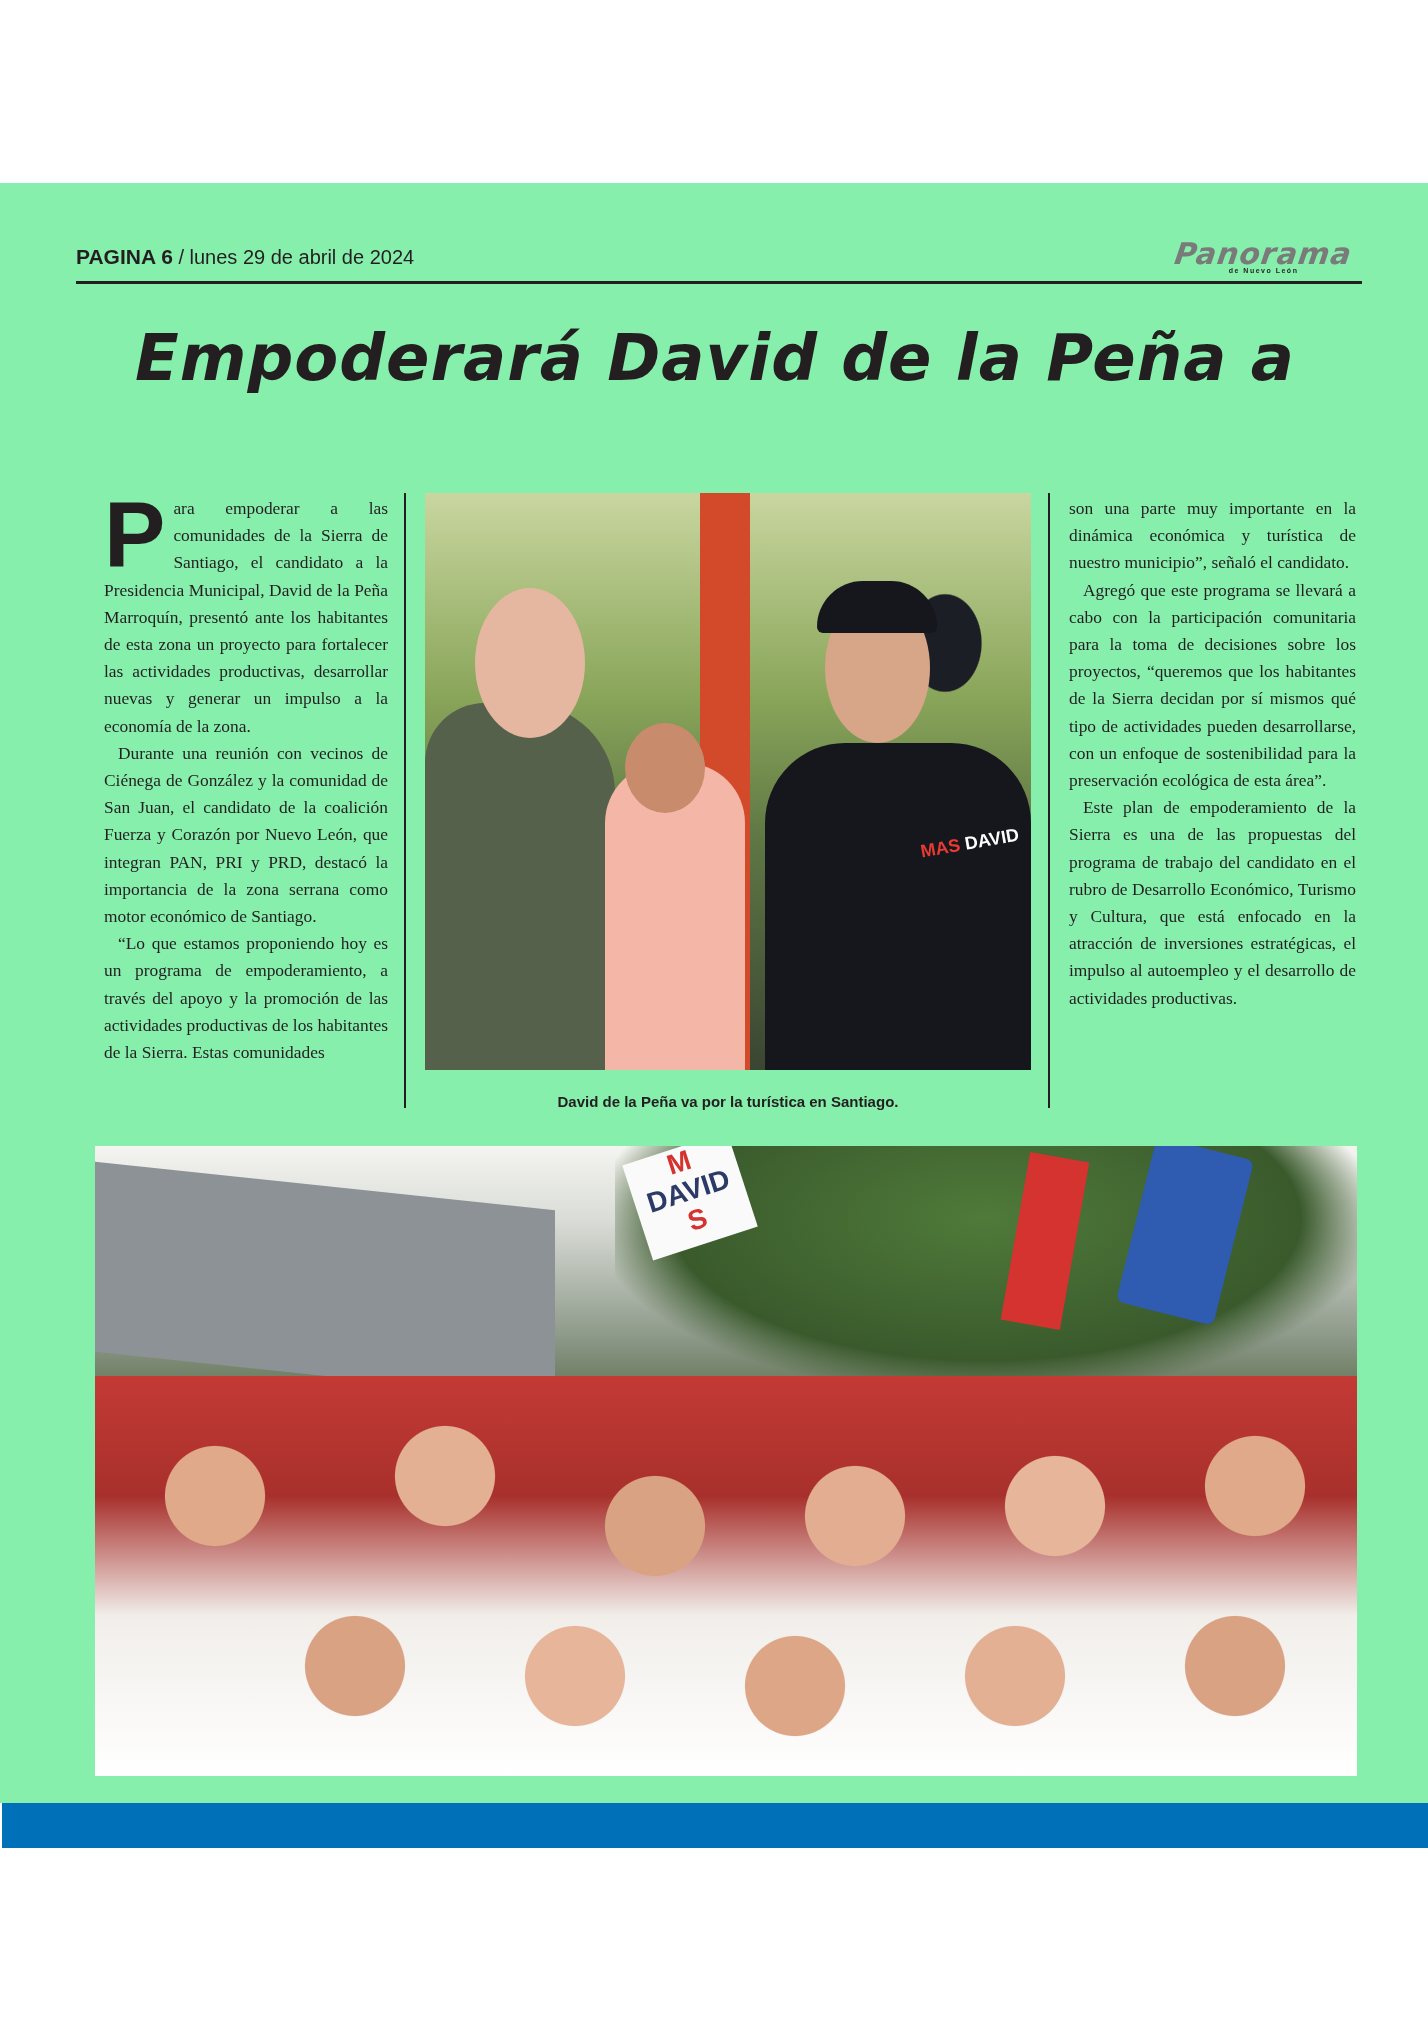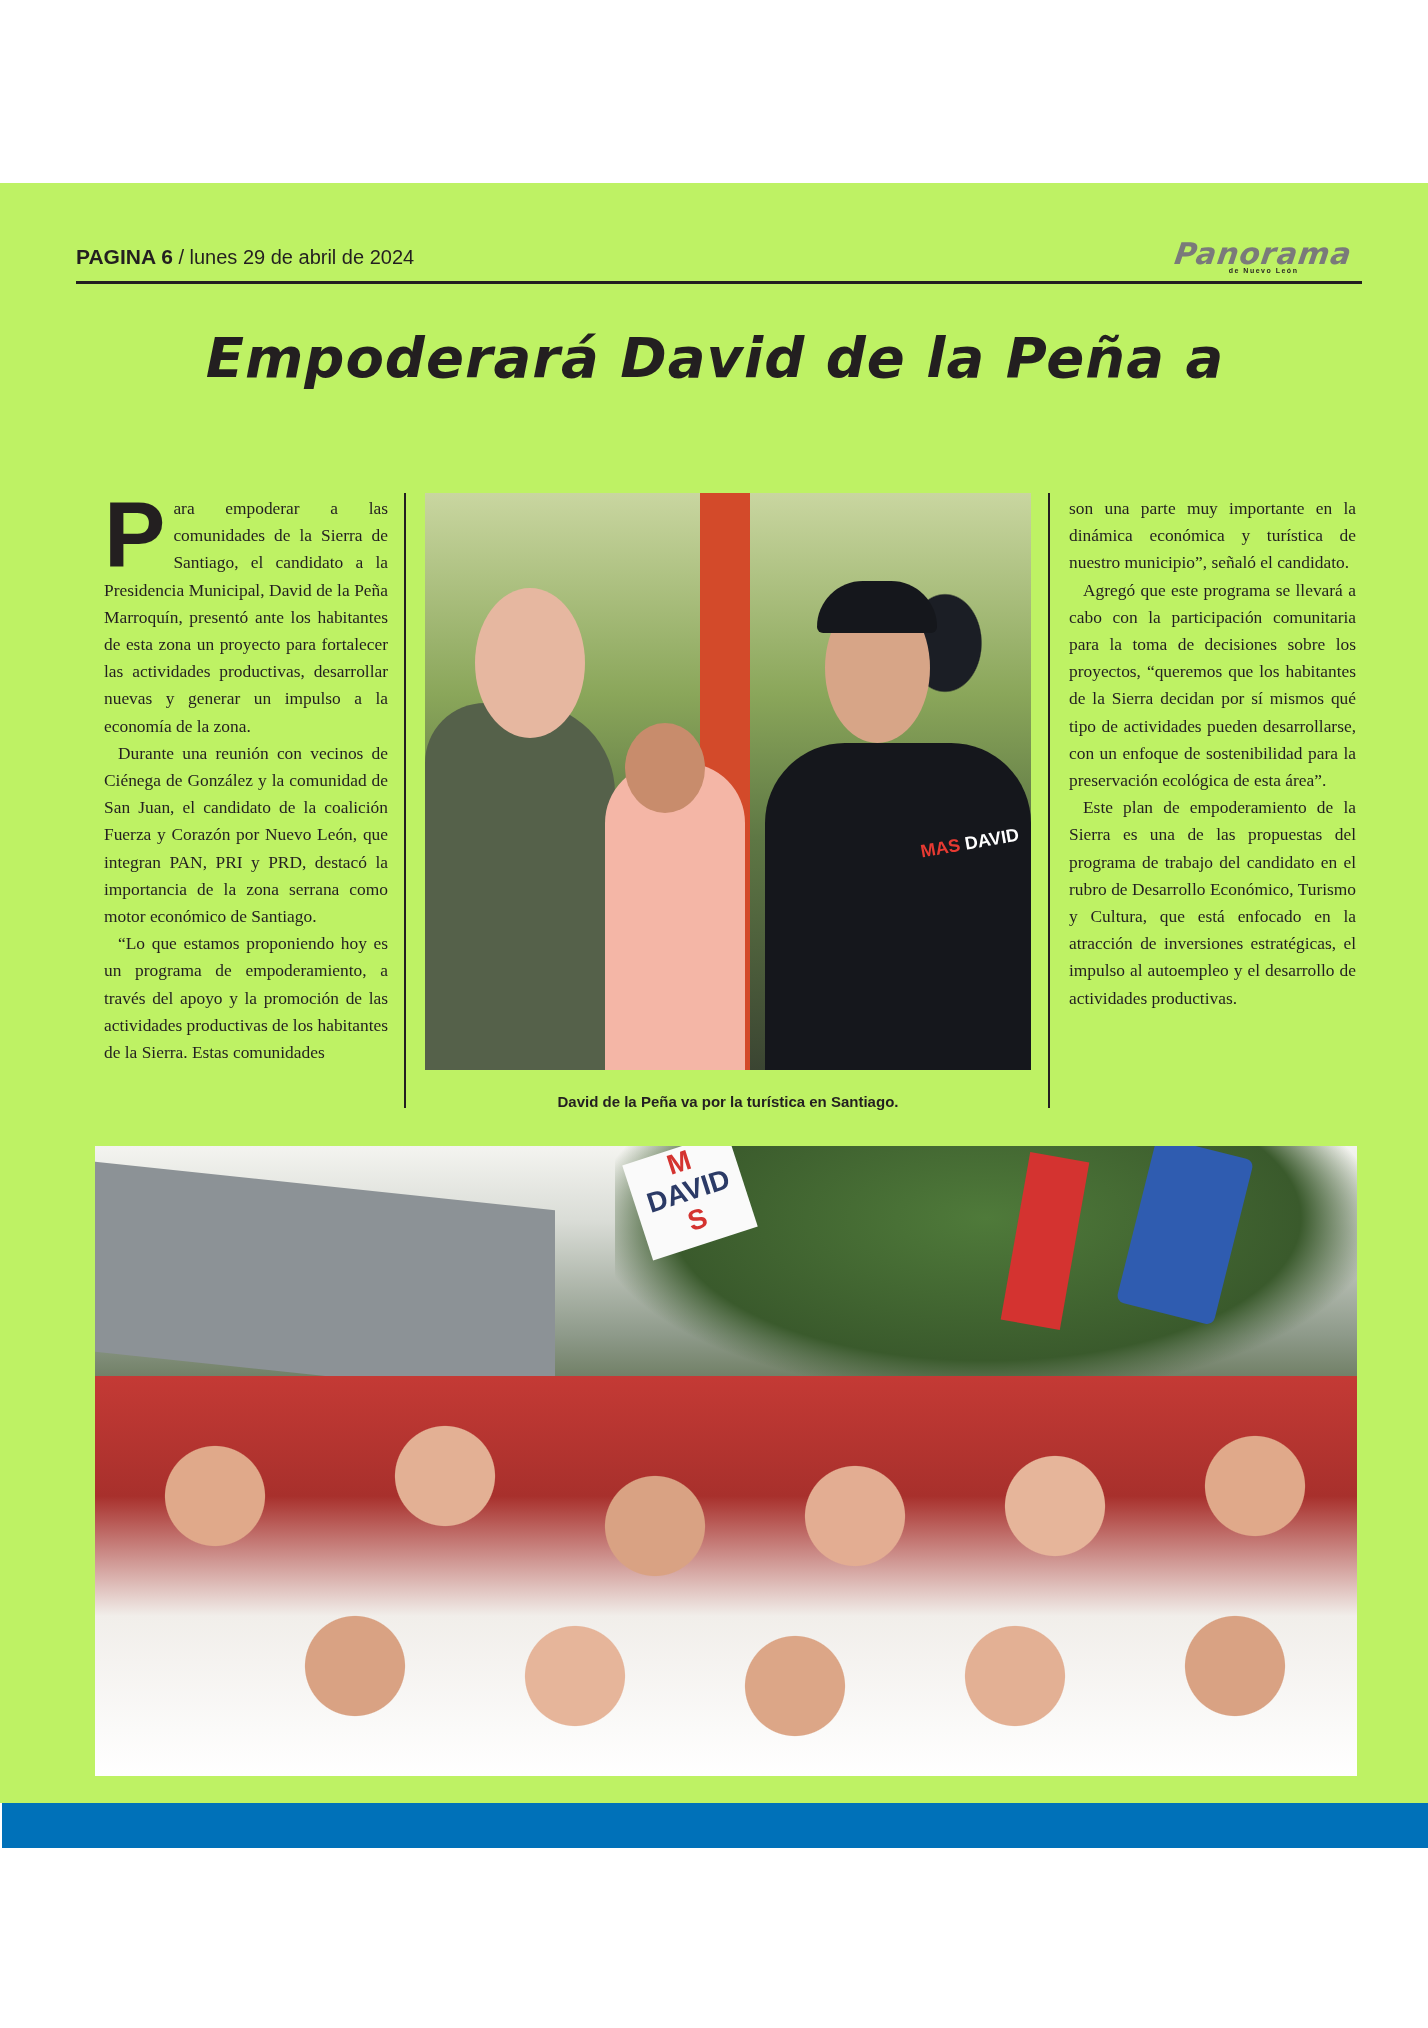--- a/index.html
+++ b/index.html
@@ -2,21 +2,21 @@
 <html><head>
   <meta charset="utf-8">
   <style>
     html, body { margin:0; padding:0; }
     body {
       width:1428px; height:2028px; background:#ffffff; position:relative; overflow:hidden;
       font-family:"Liberation Serif", serif;
     }
     .page {
       position:absolute; left:0; top:183px; width:1428px; height:1620px;
-      background:#bef264;
+      background:#86efac;
     }
     .header { position:absolute; left:76px; top:62px; width:1286px; height:36px; }
     .header .left {
       position:absolute; left:0; top:0; font-family:"Liberation Sans", sans-serif;
       font-size:20px; color:#231f20; white-space:nowrap;
     }
     .header .left b { font-weight:bold; font-size:21px; }
     .header .rule { position:absolute; left:0; top:36px; width:1286px; height:3px; background:#231f20; }
     .logo { position:absolute; right:10px; top:-6px; text-align:center; }
     .logo .name {
@@ -24,21 +24,21 @@
       font-size:30px; color:#7a7a7a; letter-spacing:1px; line-height:30px;
       transform:skewX(-8deg);
     }
     .logo .sub {
       font-family:"Liberation Sans", sans-serif; font-weight:bold; font-size:7px;
       letter-spacing:1.5px; color:#231f20; margin-top:-2px;
     }
     .headline {
       position:absolute; left:60px; top:140px; width:1310px; text-align:center;
       font-family:"DejaVu Sans", sans-serif; font-weight:bold; font-style:italic;
-      font-size:56px; line-height:70px; color:#231f20; letter-spacing:1px;
+      font-size:64px; line-height:70px; color:#231f20; letter-spacing:1px;
     }
     .col {
       position:absolute; font-size:17.4px; line-height:27.2px; color:#231f20;
       text-align:justify; hyphens:auto;
     }
     .col p { margin:0; text-indent:14px; }
     .col p.first { text-indent:0; }
     .dropcap {
       float:left; font-family:"Liberation Sans", sans-serif; font-weight:bold;
       font-size:92px; line-height:72px; margin:4px 8px 0 0; color:#231f20;

